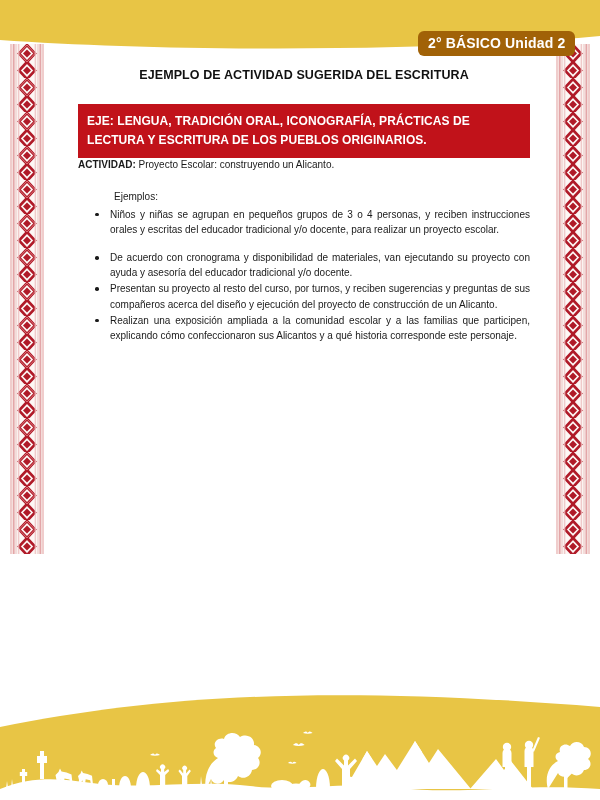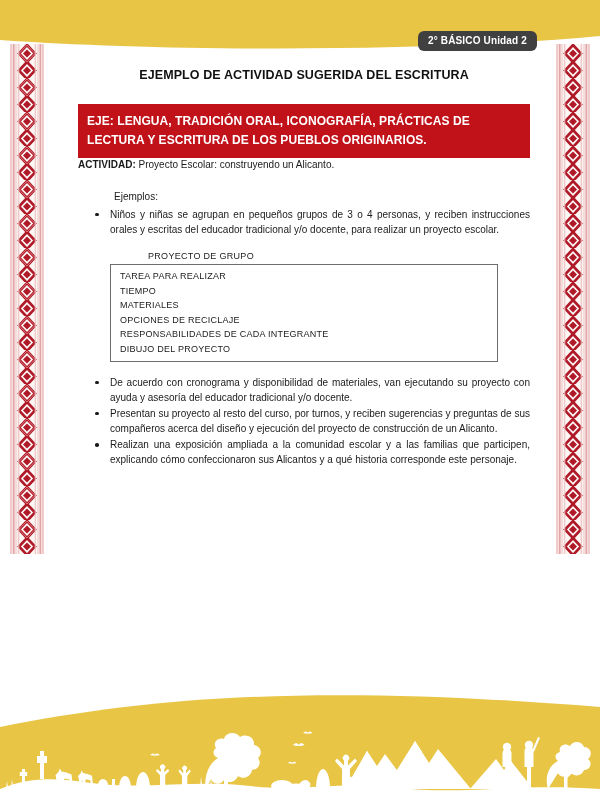--- a/index.html
+++ b/index.html
@@ -21,23 +21,23 @@
     width: 600px; height: 52px;
     z-index: 2;
   }
   #top-band svg { display: block; }
 
   
   #unit-badge {
     position: absolute;
     top: 31px; left: 418px;
     z-index: 4;
-    background: #404040;
+    background: #a16207;
     color: #ffffff;
-    font-size: 10px;
+    font-size: 14px;
     font-weight: bold;
     letter-spacing: 0.15px;
     padding: 4px 10px 5px 10px;
     border-radius: 6px;
     white-space: nowrap;
   }
 
   
   .side-border {
     position: absolute;
@@ -221,31 +221,20 @@
     <span class="lbl">ACTIVIDAD:</span>
     <span>Proyecto Escolar: construyendo un Alicanto.</span>
   </div>
 
   <div id="ejemplos-label">Ejemplos:</div>
 
   <ul class="bullets" id="bullets-upper">
     <li>Niños y niñas se agrupan en pequeños grupos de 3 o 4 personas, y reciben instrucciones orales y escritas del educador tradicional y/o docente, para realizar un proyecto escolar.</li>
   </ul>
 
-  <div id="proyecto-block">
-    <div id="proyecto-caption">PROYECTO DE GRUPO</div>
-    <div id="proyecto-table">
-      <div class="row">TAREA PARA REALIZAR</div>
-      <div class="row">TIEMPO</div>
-      <div class="row">MATERIALES</div>
-      <div class="row">OPCIONES DE RECICLAJE</div>
-      <div class="row">RESPONSABILIDADES DE CADA INTEGRANTE</div>
-      <div class="row">DIBUJO DEL PROYECTO</div>
-    </div>
-  </div>
 
   <ul class="bullets" id="bullets-lower">
     <li>De acuerdo con cronograma y disponibilidad de materiales, van ejecutando su proyecto con ayuda y asesoría del educador tradicional y/o docente.</li>
     <li>Presentan su proyecto al resto del curso, por turnos, y reciben sugerencias y preguntas de sus compañeros acerca del diseño y ejecución del proyecto de construcción de un Alicanto.</li>
     <li>Realizan una exposición ampliada a la comunidad escolar y a las familias que participen, explicando cómo confeccionaron sus Alicantos y a qué historia corresponde este personaje.</li>
   </ul>
 
 </div>
 
 <div id="bottom-band">

